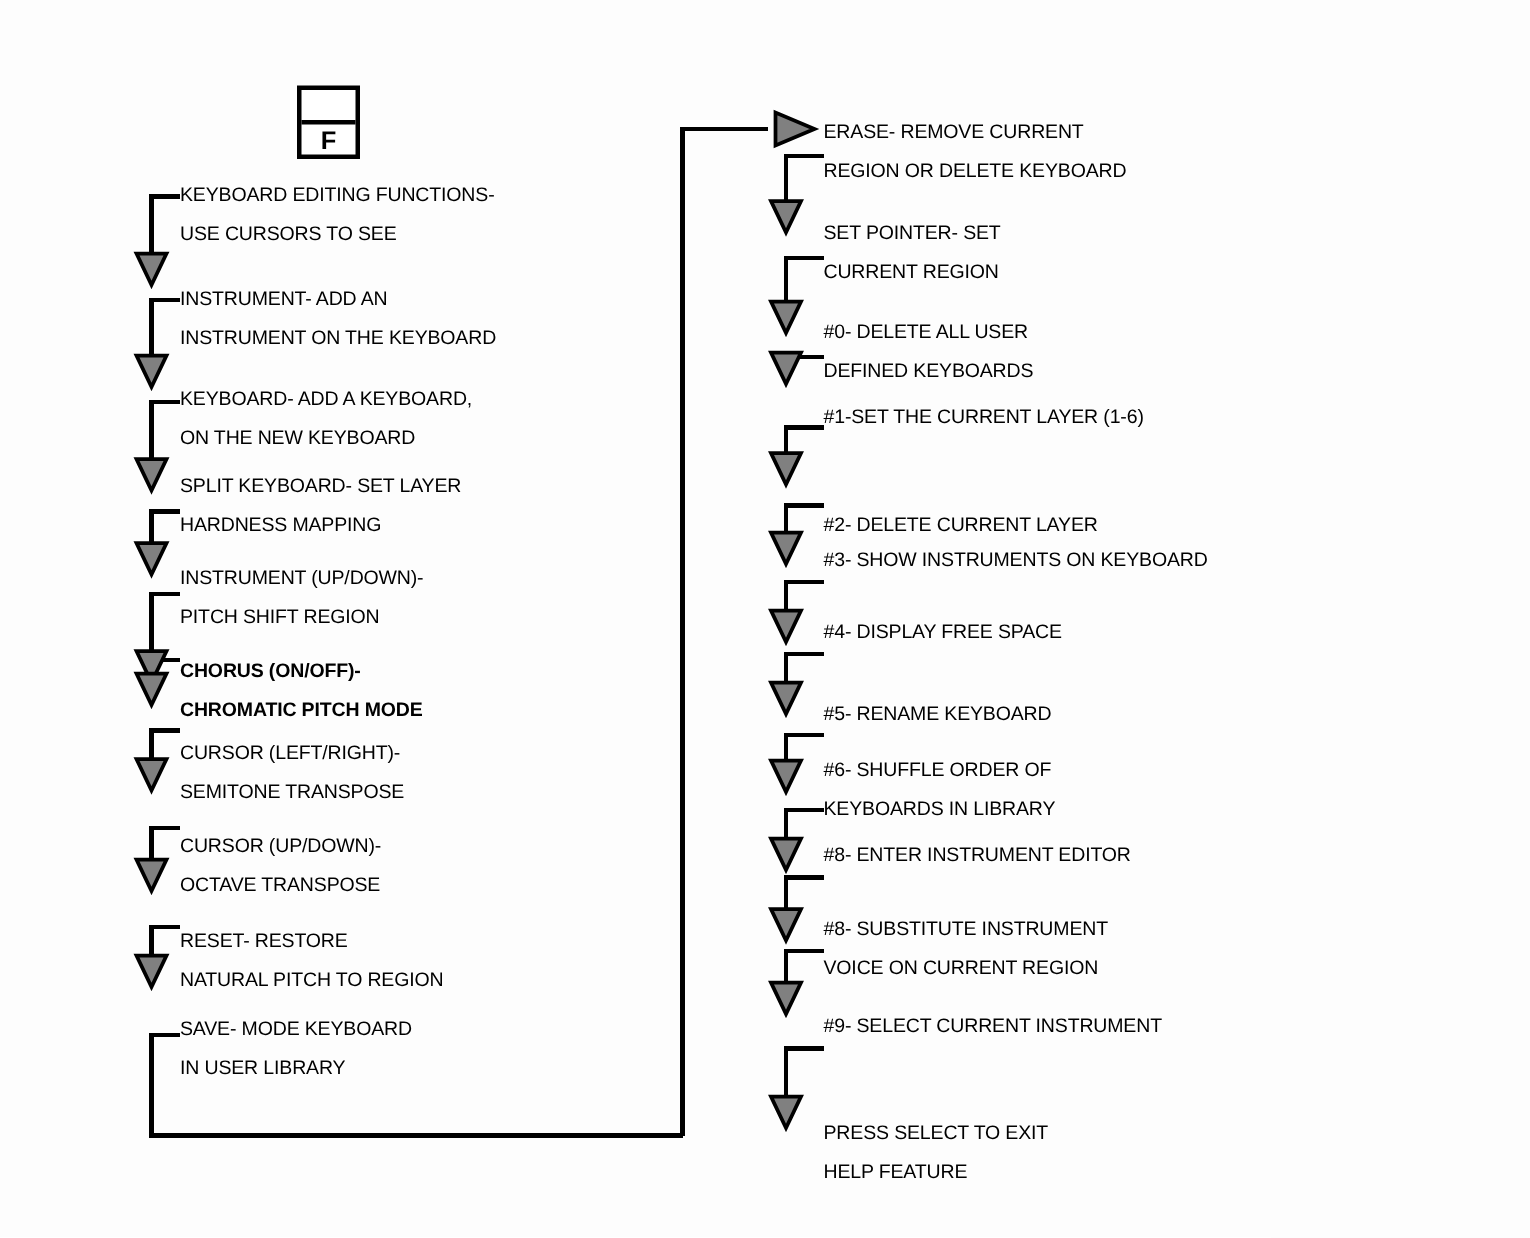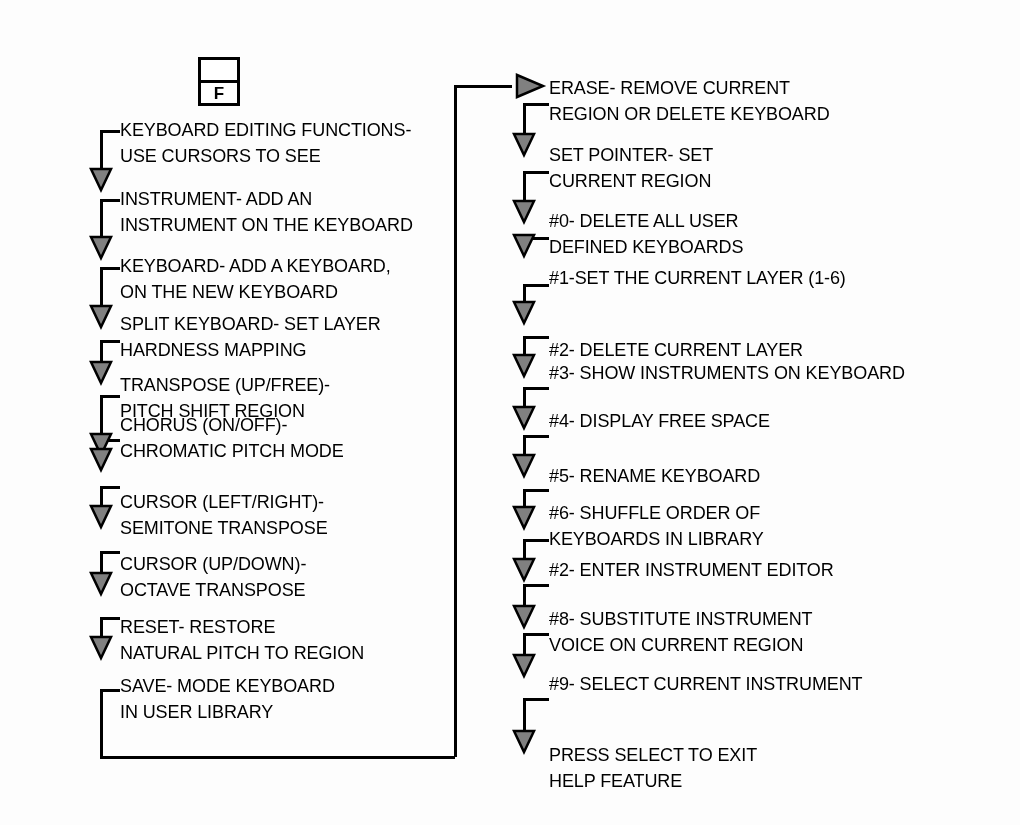--- a/index.html
+++ b/index.html
@@ -57,21 +57,21 @@
     font-size: 17px;
     font-weight: bold;
     color: #000;
     font-family: "Liberation Sans", sans-serif;
   }
 
   
   .row {
     position: absolute;
     color: #000;
-    font-size: 18px;
+    font-size: 13px;
     line-height: 26px;
     letter-spacing: -0.1px;
     white-space: pre;
     font-family: "Liberation Sans", sans-serif;
   }
   .row .ln { display: block; }
   .col-left  { left: 120px; }
   .col-right { left: 549px; }
 </style>
 </head>
@@ -134,34 +134,34 @@
   <div class="keybox">
     <div class="divider"></div>
     <div class="glyph">F</div>
   </div>
 
   <div id="rows">
       <div class="row col-left" style="top: 117px;"><span class="ln">KEYBOARD EDITING FUNCTIONS-</span><span class="ln">USE CURSORS TO SEE</span></div>
       <div class="row col-left" style="top: 186px;"><span class="ln">INSTRUMENT- ADD AN</span><span class="ln">INSTRUMENT ON THE KEYBOARD</span></div>
       <div class="row col-left" style="top: 253px;"><span class="ln">KEYBOARD- ADD A KEYBOARD,</span><span class="ln">ON THE NEW KEYBOARD</span></div>
       <div class="row col-left" style="top: 311px;"><span class="ln">SPLIT KEYBOARD- SET LAYER</span><span class="ln">HARDNESS MAPPING</span></div>
-      <div class="row col-left" style="top: 372px;"><span class="ln">TRANSPOSE (UP/FREE)-</span><span class="ln">PITCH SHIFT REGION</span></div>
-      <div class="row col-left" style="top: 412px;"><span class="ln">CHORUS (ON/OFF)-</span><span class="ln">CHROMATIC PITCH MODE</span></div>
+      <div class="row col-left" style="top: 372px;"><span class="ln">INSTRUMENT (UP/DOWN)-</span><span class="ln">PITCH SHIFT REGION</span></div>
+      <div class="row col-left" style="top: 434px; font-weight: bold;"><span class="ln">CHORUS (ON/OFF)-</span><span class="ln">CHROMATIC PITCH MODE</span></div>
       <div class="row col-left" style="top: 489px;"><span class="ln">CURSOR (LEFT/RIGHT)-</span><span class="ln">SEMITONE TRANSPOSE</span></div>
       <div class="row col-left" style="top: 551px;"><span class="ln">CURSOR (UP/DOWN)-</span><span class="ln">OCTAVE TRANSPOSE</span></div>
       <div class="row col-left" style="top: 614px;"><span class="ln">RESET- RESTORE</span><span class="ln">NATURAL PITCH TO REGION</span></div>
       <div class="row col-left" style="top: 673px;"><span class="ln">SAVE- MODE KEYBOARD</span><span class="ln">IN USER LIBRARY</span></div>
       <div class="row col-right" style="top: 75px;"><span class="ln">ERASE- REMOVE CURRENT</span><span class="ln">REGION OR DELETE KEYBOARD</span></div>
       <div class="row col-right" style="top: 142px;"><span class="ln">SET POINTER- SET</span><span class="ln">CURRENT REGION</span></div>
       <div class="row col-right" style="top: 208px;"><span class="ln">#0- DELETE ALL USER</span><span class="ln">DEFINED KEYBOARDS</span></div>
       <div class="row col-right" style="top: 265px;"><span class="ln">#1-SET THE CURRENT LAYER (1-6)</span></div>
       <div class="row col-right" style="top: 310px; margin-top: 27px;"><span class="ln">#2- DELETE CURRENT LAYER</span></div>
       <div class="row col-right" style="top: 360px;"><span class="ln">#3- SHOW INSTRUMENTS ON KEYBOARD</span></div>
       <div class="row col-right" style="top: 408px;"><span class="ln">#4- DISPLAY FREE SPACE</span></div>
       <div class="row col-right" style="top: 463px;"><span class="ln">#5- RENAME KEYBOARD</span></div>
       <div class="row col-right" style="top: 500px;"><span class="ln">#6- SHUFFLE ORDER OF</span><span class="ln">KEYBOARDS IN LIBRARY</span></div>
-      <div class="row col-right" style="top: 557px;"><span class="ln">#2- ENTER INSTRUMENT EDITOR</span></div>
+      <div class="row col-right" style="top: 557px;"><span class="ln">#8- ENTER INSTRUMENT EDITOR</span></div>
       <div class="row col-right" style="top: 606px;"><span class="ln">#8- SUBSTITUTE INSTRUMENT</span><span class="ln">VOICE ON CURRENT REGION</span></div>
       <div class="row col-right" style="top: 671px;"><span class="ln">#9- SELECT CURRENT INSTRUMENT</span></div>
       <div class="row col-right" style="top: 718px; margin-top: 24px;"><span class="ln">PRESS SELECT TO EXIT</span><span class="ln">HELP FEATURE</span></div>
     </div>
 
 </div>
 
 </body></html>

